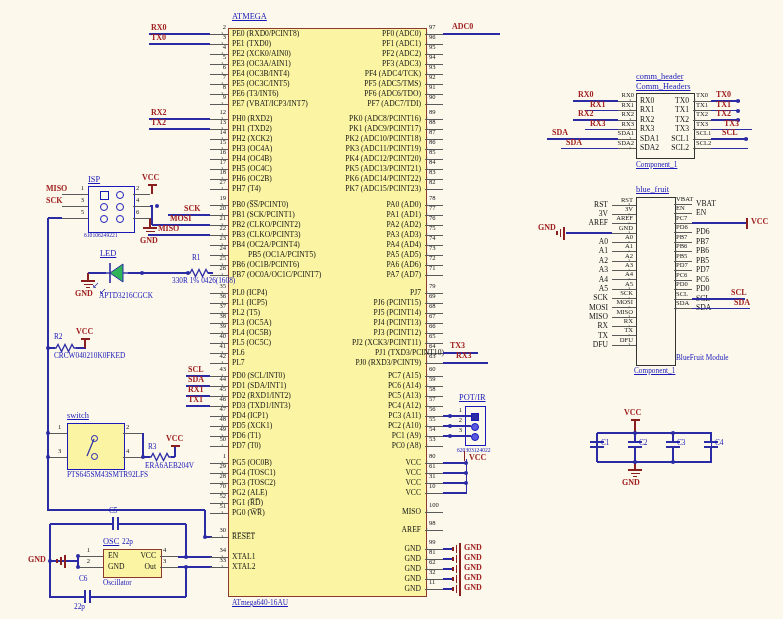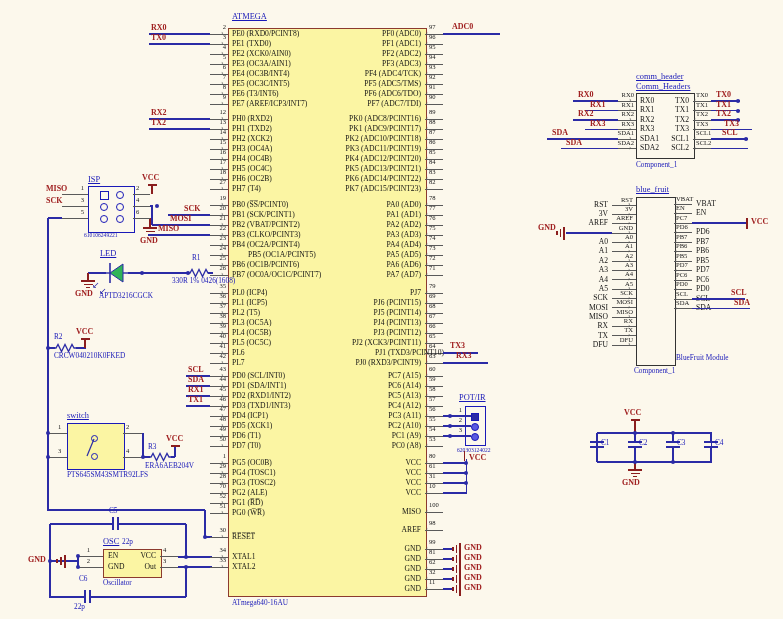--- a/index.html
+++ b/index.html
@@ -1,20 +1,20 @@
 <!DOCTYPE html>
 <html><head>
 <meta charset="utf-8">
 <style>
   html,body{margin:0;padding:0;}
   #sch{position:relative;width:783px;height:619px;background:#FCF8EC;overflow:hidden;
        font-family:"Liberation Serif","DejaVu Serif",serif;}
   .t{position:absolute;white-space:nowrap;line-height:1;font-size:7.5px;color:#111;}
   .ra{transform:translateX(-100%);}
-  .u{}
+  .u{text-decoration:underline;}
   .title{font-size:8.4px;color:#1A1AB8;text-decoration:underline;}
   .part{font-size:7.3px;color:#1A1AB8;}
   .small{font-size:5.6px;color:#1A1AB8;}
   .pin{font-size:7.6px;color:#141414;}
   .num{font-size:6.6px;color:#222;}
   .red{color:#A02121;font-weight:bold;font-size:8px;}
   .chv{font-size:6.5px;color:#555;font-family:"DejaVu Sans",sans-serif;}
   .ar{font-family:"DejaVu Sans",sans-serif;font-size:9px;color:#2B2BA6;}
   .wire{position:absolute;background:#2B2BA6;}
   .stub{position:absolute;background:#5a5a5a;height:1px;}
@@ -258,21 +258,21 @@
     <div class="t chv" style="left: 221px; top: 80.2px;">›</div>
     <div class="t num ra" style="left: 226px; top: 74px;">7</div>
     <div class="t pin" style="left: 232px; top: 79.7px;">PE5 (OC3C/INT5)</div>
     <div class="stub" style="left: 210px; top: 93.5px; width: 18px;"></div>
     <div class="t chv" style="left: 221px; top: 90.2px;">›</div>
     <div class="t num ra" style="left: 226px; top: 84px;">8</div>
     <div class="t pin" style="left: 232px; top: 89.7px;">PE6 (T3/INT6)</div>
     <div class="stub" style="left: 210px; top: 103.5px; width: 18px;"></div>
     <div class="t chv" style="left: 221px; top: 100.2px;">›</div>
     <div class="t num ra" style="left: 226px; top: 94px;">9</div>
-    <div class="t pin" style="left: 232px; top: 99.7px;">PE7 (AREF/ICP3/INT7)</div>
+    <div class="t pin" style="left: 232px; top: 99.7px;">PE7 (VBAT/ICP3/INT7)</div>
     <div class="stub" style="left: 210px; top: 118.5px; width: 18px;"></div>
     <div class="t chv" style="left: 221px; top: 115.2px;">›</div>
     <div class="t num ra" style="left: 226px; top: 109px;">12</div>
     <div class="t pin" style="left: 232px; top: 114.7px;">PH0 (RXD2)</div>
     <div class="wire" style="left: 149px; top: 118.3px; width: 61px; height: 1.4px;"></div>
     <div class="t red" style="left: 151px; top: 108.5px;">RX2</div>
     <div class="stub" style="left: 210px; top: 128.5px; width: 18px;"></div>
     <div class="t chv" style="left: 221px; top: 125.2px;">›</div>
     <div class="t num ra" style="left: 226px; top: 119px;">13</div>
     <div class="t pin" style="left: 232px; top: 124.7px;">PH1 (TXD2)</div>
@@ -308,21 +308,21 @@
     <div class="t pin" style="left: 232px; top: 200.7px;">PB0 (S̅S̅/PCINT0)</div>
     <div class="stub" style="left: 210px; top: 214.5px; width: 18px;"></div>
     <div class="t chv" style="left: 221px; top: 211.2px;">›</div>
     <div class="t num ra" style="left: 226px; top: 205px;">20</div>
     <div class="t pin" style="left: 232px; top: 210.7px;">PB1 (SCK/PCINT1)</div>
     <div class="wire" style="left: 168px; top: 214.3px; width: 42px; height: 1.4px;"></div>
     <div class="t red" style="left: 184px; top: 204.5px;">SCK</div>
     <div class="stub" style="left: 210px; top: 224.5px; width: 18px;"></div>
     <div class="t chv" style="left: 221px; top: 221.2px;">›</div>
     <div class="t num ra" style="left: 226px; top: 215px;">21</div>
-    <div class="t pin" style="left: 232px; top: 220.7px;">PB2 (VBAT/PCINT2)</div>
+    <div class="t pin" style="left: 232px; top: 220.7px;">PB2 (CLKO/PCINT2)</div>
     <div class="wire" style="left: 152px; top: 224.3px; width: 58px; height: 1.4px;"></div>
     <div class="t red" style="left: 170px; top: 214.5px;">MOSI</div>
     <div class="stub" style="left: 210px; top: 234.5px; width: 18px;"></div>
     <div class="t chv" style="left: 221px; top: 231.2px;">›</div>
     <div class="t num ra" style="left: 226px; top: 225px;">22</div>
     <div class="t pin" style="left: 232px; top: 230.7px;">PB3 (CLKO/PCINT3)</div>
     <div class="wire" style="left: 148px; top: 234.3px; width: 62px; height: 1.4px;"></div>
     <div class="t red" style="left: 158px; top: 224.5px;">MISO</div>
     <div class="stub" style="left: 210px; top: 244.5px; width: 18px;"></div>
     <div class="t chv" style="left: 221px; top: 241.2px;">›</div>

